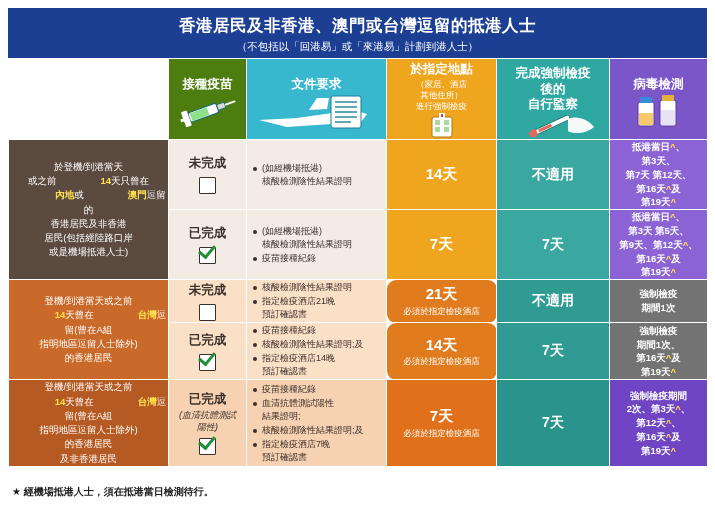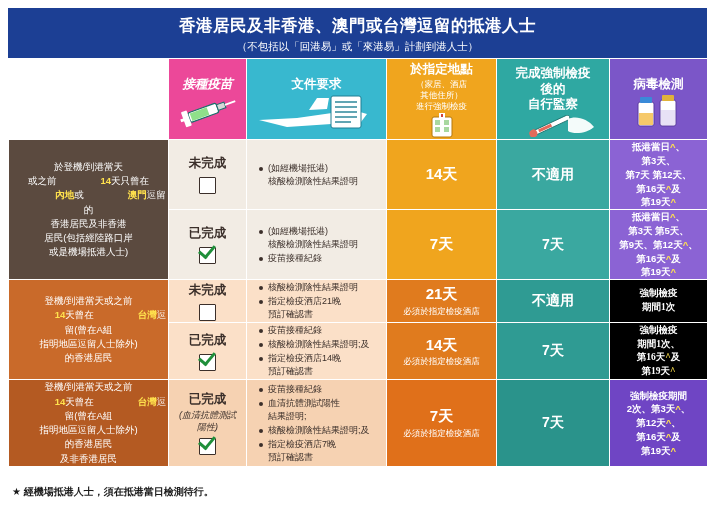--- a/index.html
+++ b/index.html
@@ -44,21 +44,21 @@
     text-align:center;
     color:#ffffff;
     font-size:12.5px;
     font-weight:bold;
     line-height:1.25;
     position:relative;
   }
   .colhead .ht{display:block;padding-top:6px;}
   .colhead .sub{display:block;font-size:8.5px;font-weight:normal;line-height:1.2;margin-top:1px;}
   .c0{background:#ffffff;border:1px solid #ffffff;}
-  .c1{background:#ec4899;font-style:italic;}
+  .c1{background:#4d7c0f;}
   .c2{background:#38b8cf;}
   .c3{background:#f0a51e;}
   .c4{background:#2fa8a2;}
   .c5{background:#7b56c8;}
 
   .icon-wrap{display:block;height:34px;margin-top:2px;}
   .icon-wrap svg{display:block;margin:0 auto;}
 
   
   .lbl{
@@ -89,52 +89,52 @@
   }
   .st-a{background:#f2ece4;}
   .st-b{background:#fbe0c8;}
   .st-c{background:#f6d2b2;}
 
   
   .docs{
     font-size:9px;line-height:1.45;color:#3b2f2a;padding:7px 6px 7px 10px;
   }
   .docs ul{margin:0;padding:0;list-style:none;}
-  .docs li{position:relative;padding-left:9px;margin:1px 12px;}
+  .docs li{position:relative;padding-left:9px;margin:1px 6px;}
   .docs li:before{
     content:"";position:absolute;left:0;top:5px;width:4px;height:4px;border-radius:50%;background:#3b2f2a;
   }
   .dk-a{background:#f2ece4;}
   .dk-b{background:#fbe0c8;}
   .dk-c{background:#f6d2b2;}
 
   
   .quar{
     text-align:center;color:#ffffff;font-weight:bold;font-size:15px;line-height:1.25;padding:8px 4px;margin-left:30px;
   }
   .quar .sm{display:block;font-size:8.5px;font-weight:normal;margin-top:2px;line-height:1.25;}
   .q-a{background:#f0a51e;}
-  .q-b{background:#e07b1e;}
+  .q-b{background:#e07b1e;border-radius:9px;}
   .q-c{background:#e0701a;}
 
   
   .mon{
     text-align:center;color:#ffffff;font-weight:bold;font-size:14px;padding:8px 4px;
   }
   .m-a{background:#3aa8a0;}
   .m-b{background:#2f9b93;}
   .m-c{background:#2a938b;}
 
   
   .test{
     text-align:center;color:#ffffff;font-size:9.5px;line-height:1.45;padding:7px 4px;font-weight:bold;
   }
   .test .y{color:#ffe14d;}
   .t-a{background:#8b63d4;}
-  .t-b{background:#000000;font-family:Liberation Serif, serif;}
+  .t-b{background:#737373;}
   .t-c{background:#6f45c4;}
 
   
   .foot{
     font-size:10px;color:#1a1a1a;padding:18px 2px 0 4px;font-weight:bold;
   }
 </style>
 </head>
 <body>
 

